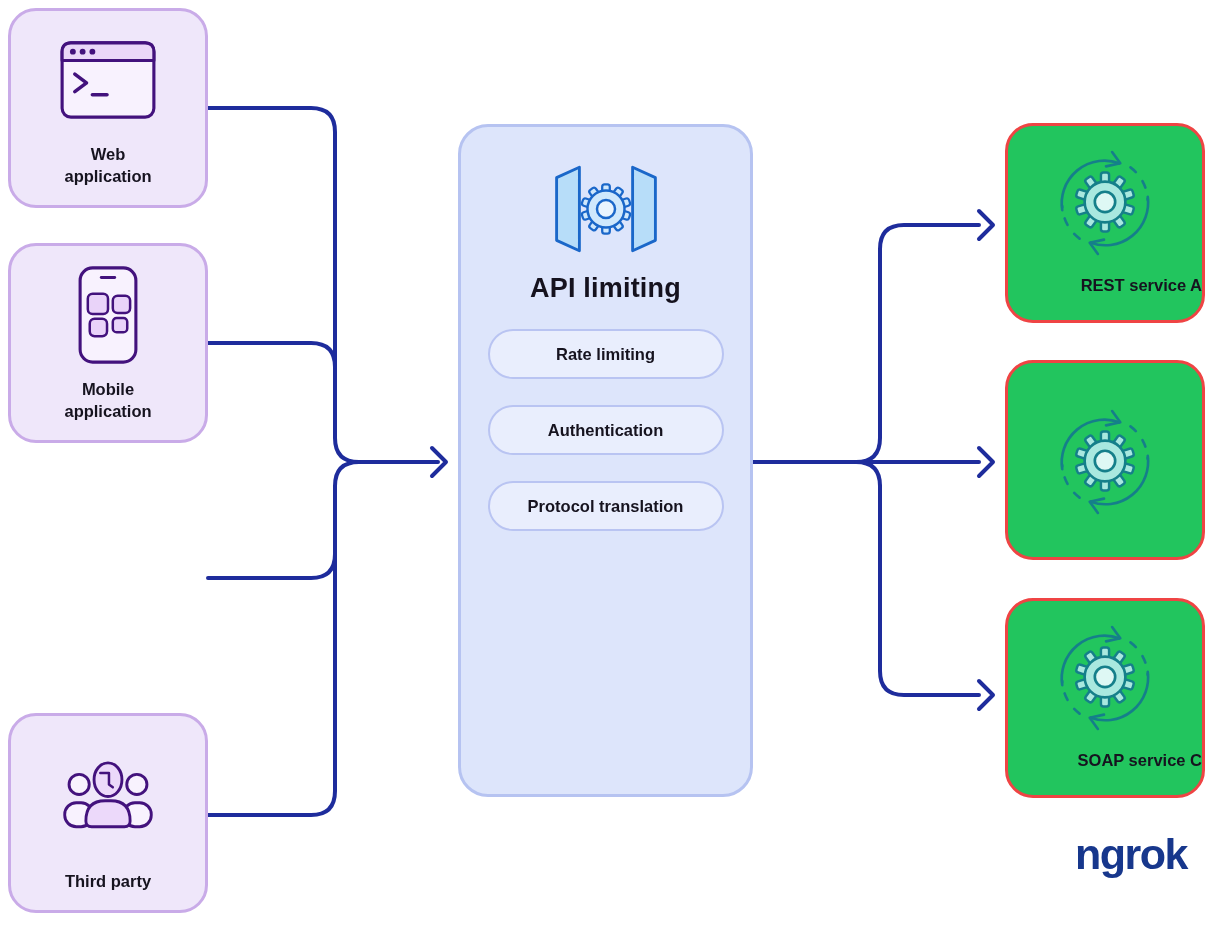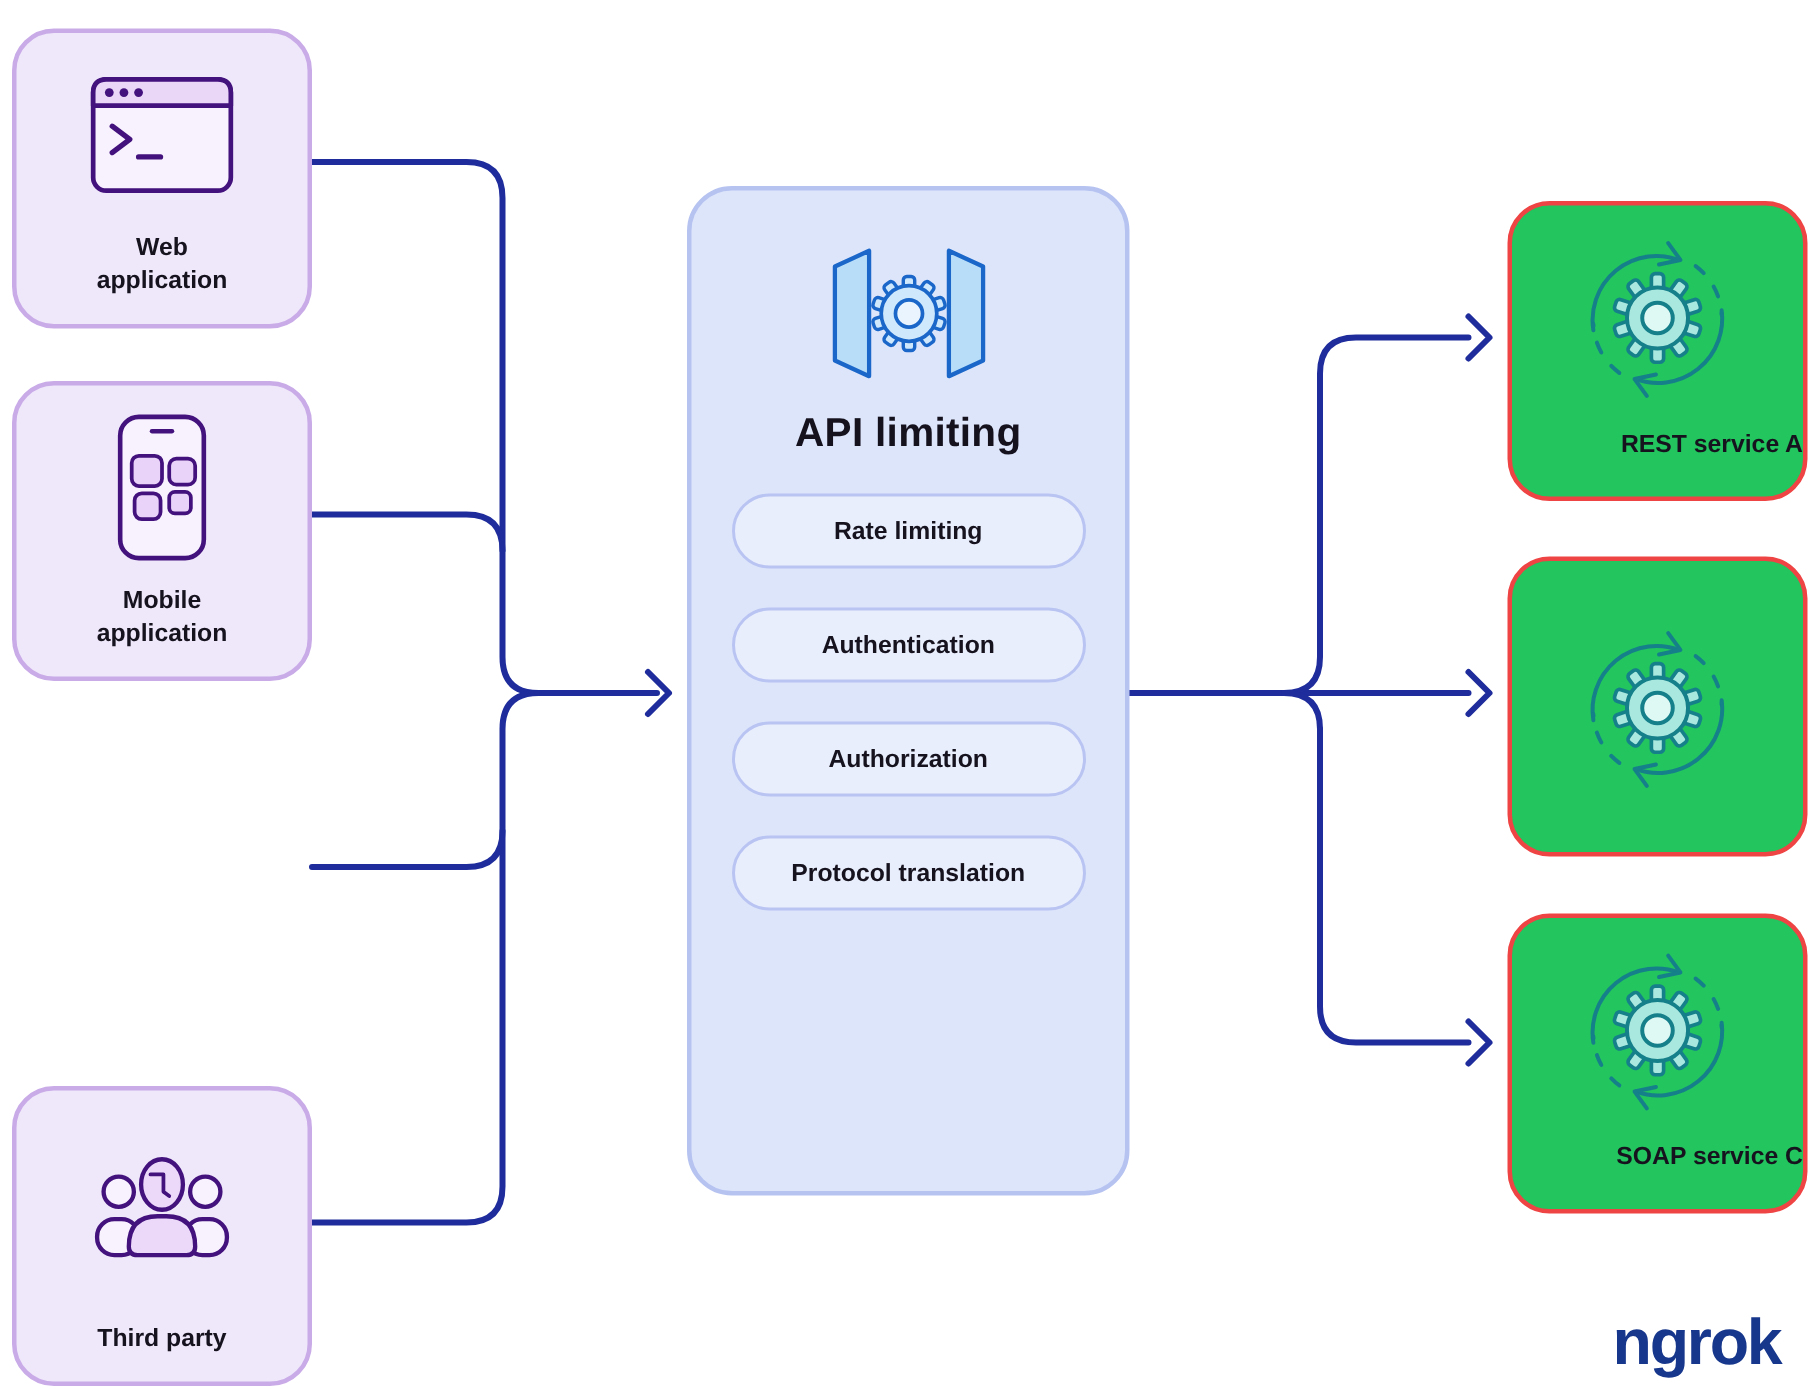--- a/index.html
+++ b/index.html
@@ -3,21 +3,21 @@
 <meta charset="utf-8">
 <style>
   html,body{margin:0;padding:0;background:#ffffff;}
   .canvas{
     position:relative;width:1213px;height:926px;background:#ffffff;
     font-family:"Liberation Sans",sans-serif;overflow:hidden;
   }
   .connectors{position:absolute;left:0;top:0;}
   .card{
     position:absolute;box-sizing:border-box;border-radius:28px;
-    display:flex;flex-direction:column;align-items:center;margin-top:11px;
+    display:flex;flex-direction:column;align-items:center;
   }
   .client{left:8px;width:200px;height:200px;background:#efe7fa;border:3px solid #c9abe8;}
   .c1{top:8px}.c2{top:243px}.c3{top:478px}.c4{top:713px}
   .service{left:1005px;width:200px;height:200px;background:#22c55e;border:3px solid #ef4444;align-items:flex-end;}
   .s1{top:123px}.s2{top:360px}.s3{top:598px}
   .icon-region{flex:1;display:flex;align-items:center;justify-content:center;width:100%;padding-top:8px;}
   .card-label{
     font-size:16.5px;font-weight:600;color:#16131f;text-align:center;
     line-height:1.32;padding-bottom:17px;max-width:118px;
   }
@@ -29,21 +29,21 @@
   }
   .gateway-icon-wrap{margin-top:28px;height:108px;display:flex;align-items:center;justify-content:center;}
   .gateway-title{font-size:27px;font-weight:600;color:#15121e;margin-top:10px;letter-spacing:.2px;}
   .pills{margin-top:25px;display:flex;flex-direction:column;gap:26px;}
   .pill{
     width:236px;height:50px;box-sizing:border-box;background:#e9eefd;border:2px solid #b9c4f2;
     border-radius:26px;display:flex;align-items:center;justify-content:center;
     font-size:16.5px;font-weight:600;color:#16131f;
   }
   .logo{
-    position:absolute;left:1066px;top:871px;width:130px;text-align:center;
+    position:absolute;left:1066px;top:830px;width:130px;text-align:center;
     font-size:43px;font-weight:700;letter-spacing:-1.5px;color:#17378c;
   }
 </style>
 </head>
 <body>
 
 <div class="canvas">
 
   <svg class="connectors" width="1213" height="926" viewBox="0 0 1213 926">
     <g stroke="#1e2c9c" stroke-width="4" fill="none" stroke-linecap="round" stroke-linejoin="round">
@@ -131,21 +131,20 @@
           <rect x="56" y="28" width="8" height="11" rx="2.5" transform="rotate(324 60 54)"></rect>
         </g>
         <circle cx="60" cy="54" r="19.5" fill="#cfe8fc" stroke="#1a67c9" stroke-width="2.6"></circle>
         <circle cx="60" cy="54" r="9.5" fill="#e9f4fe" stroke="#1a67c9" stroke-width="2.6"></circle>
       </svg>
     </div>
     <div class="gateway-title">API limiting</div>
     <div class="pills">
       <div class="pill">Rate limiting</div>
       <div class="pill">Authentication</div>
-      <div class="pill">Authorization</div>
       <div class="pill">Protocol translation</div>
     </div>
   </div>
 
   <div class="card service s1">
     <div class="icon-region">
       <span>
         <svg width="112" height="112" viewBox="0 0 110 110">
           <g stroke="#157f8a" stroke-width="2.6" fill="none" stroke-linecap="round">
             <path d="M 13 62 A 42 42 0 0 1 69 16"></path>

